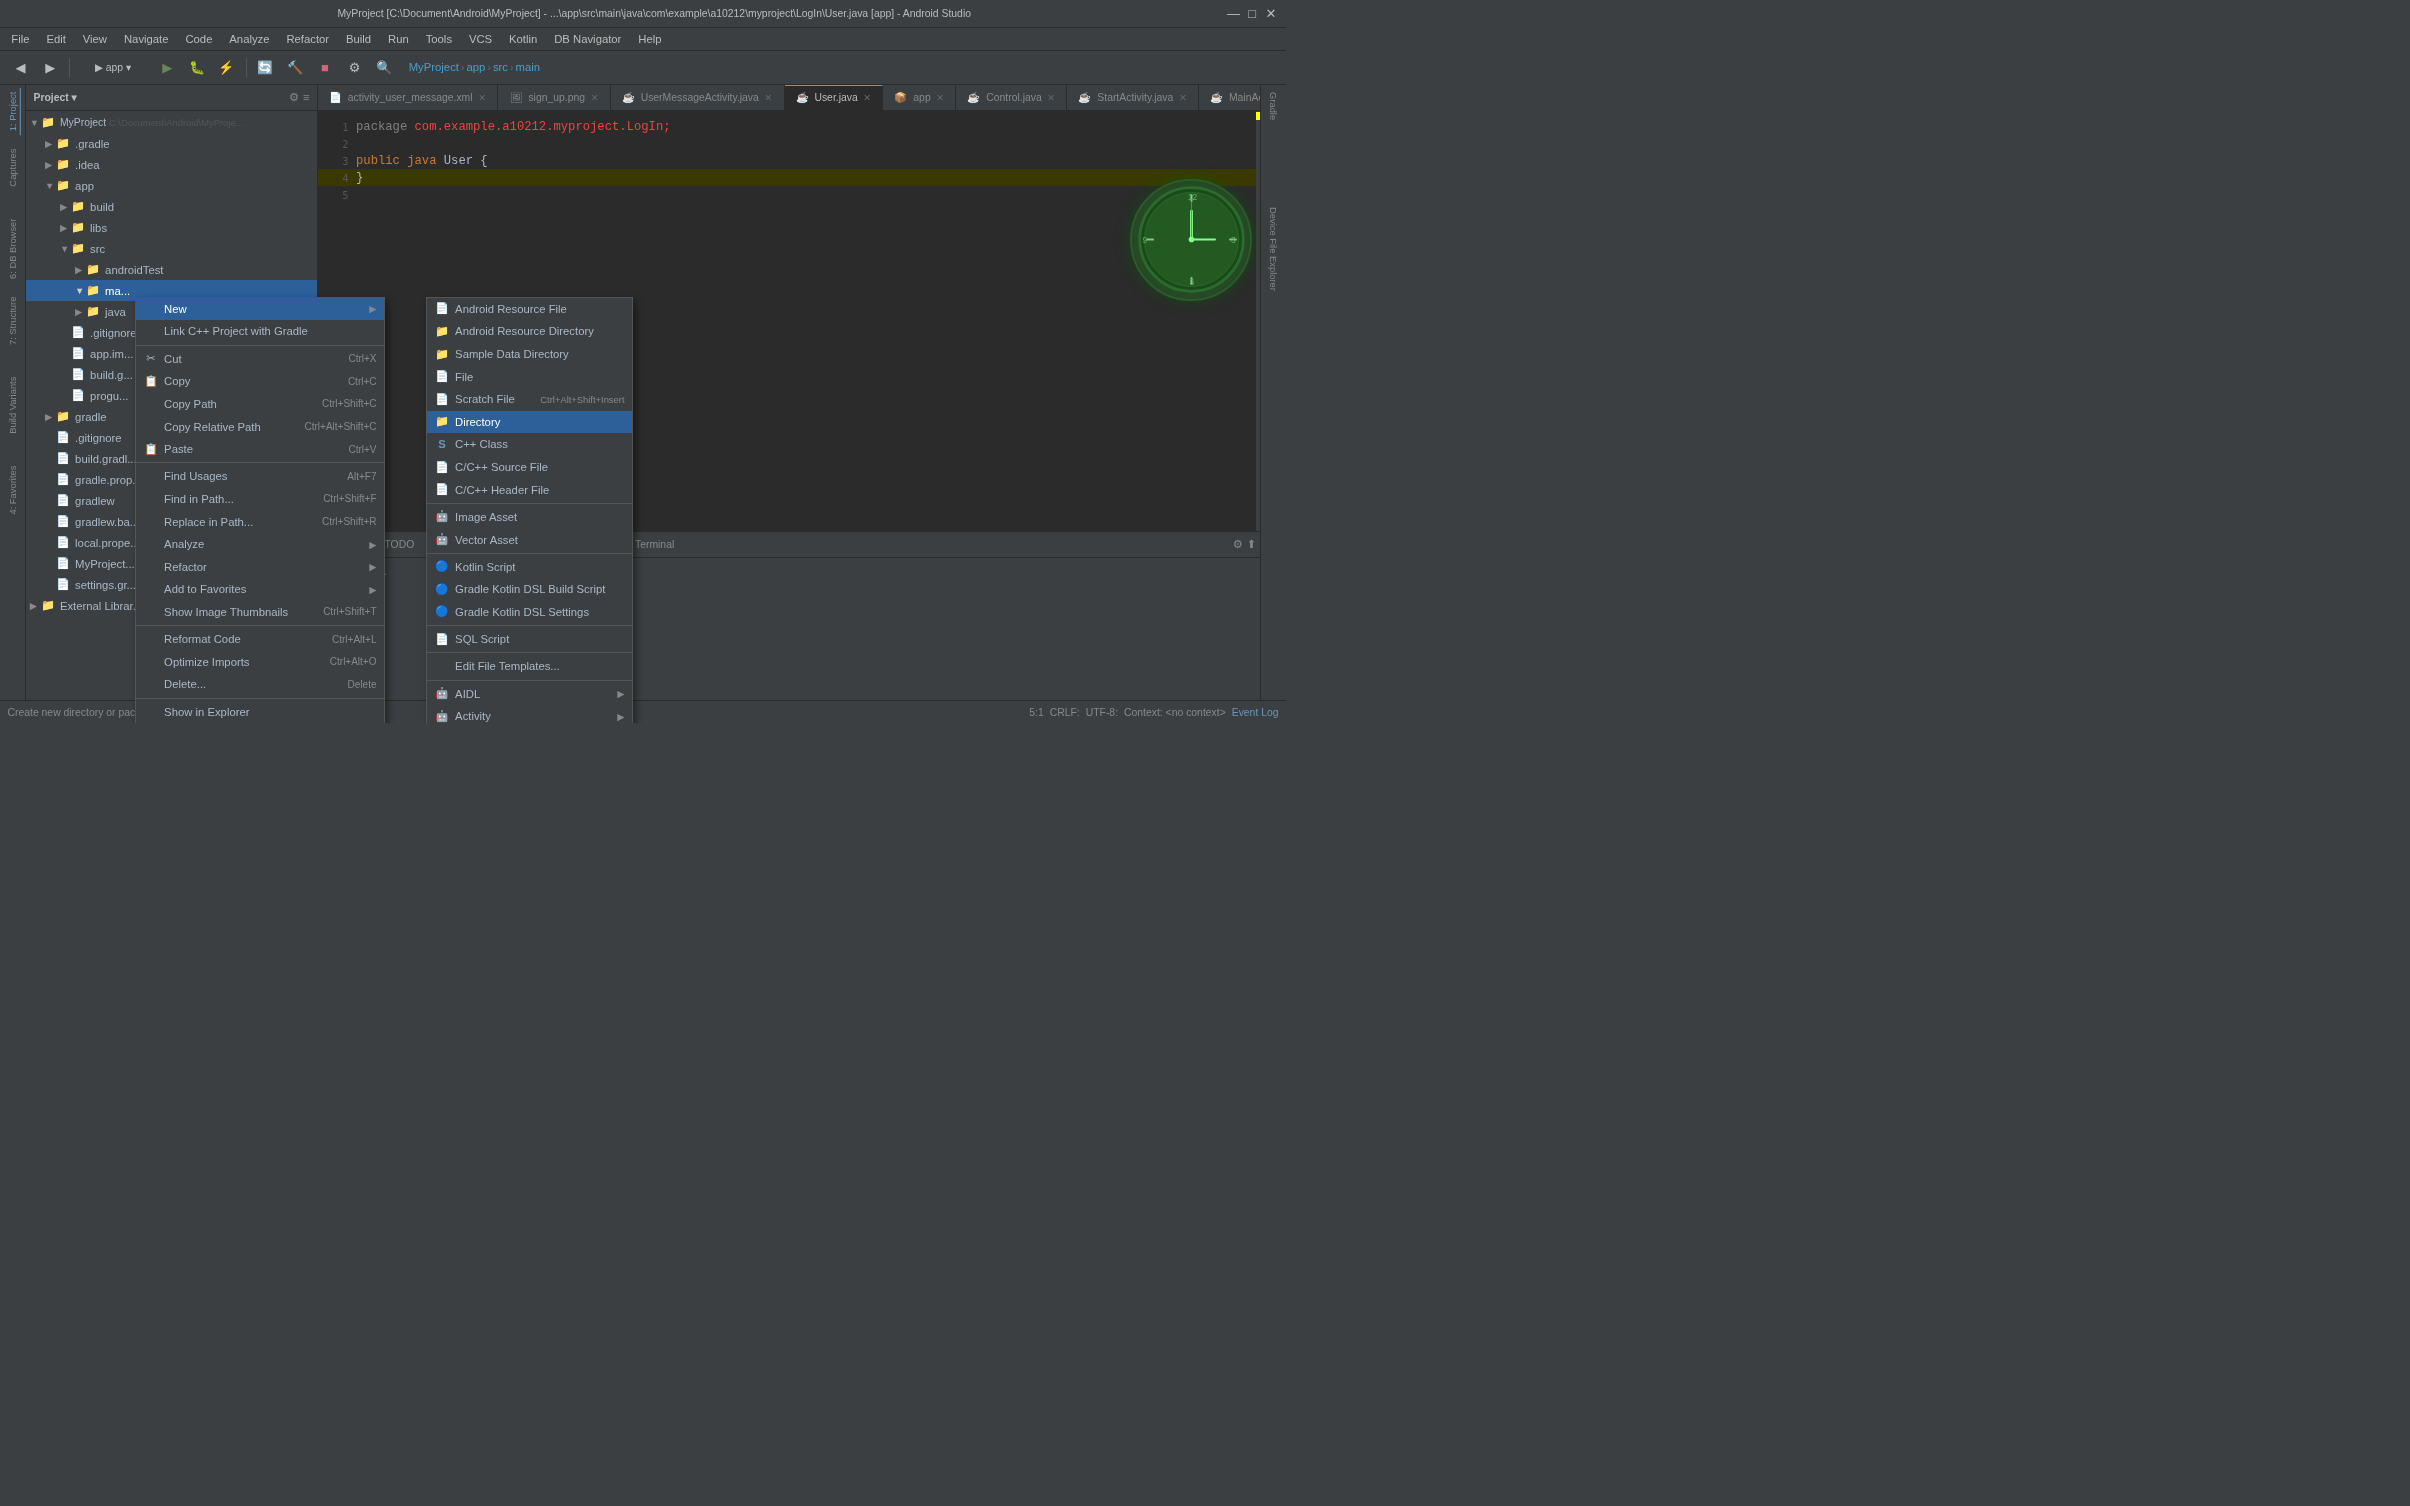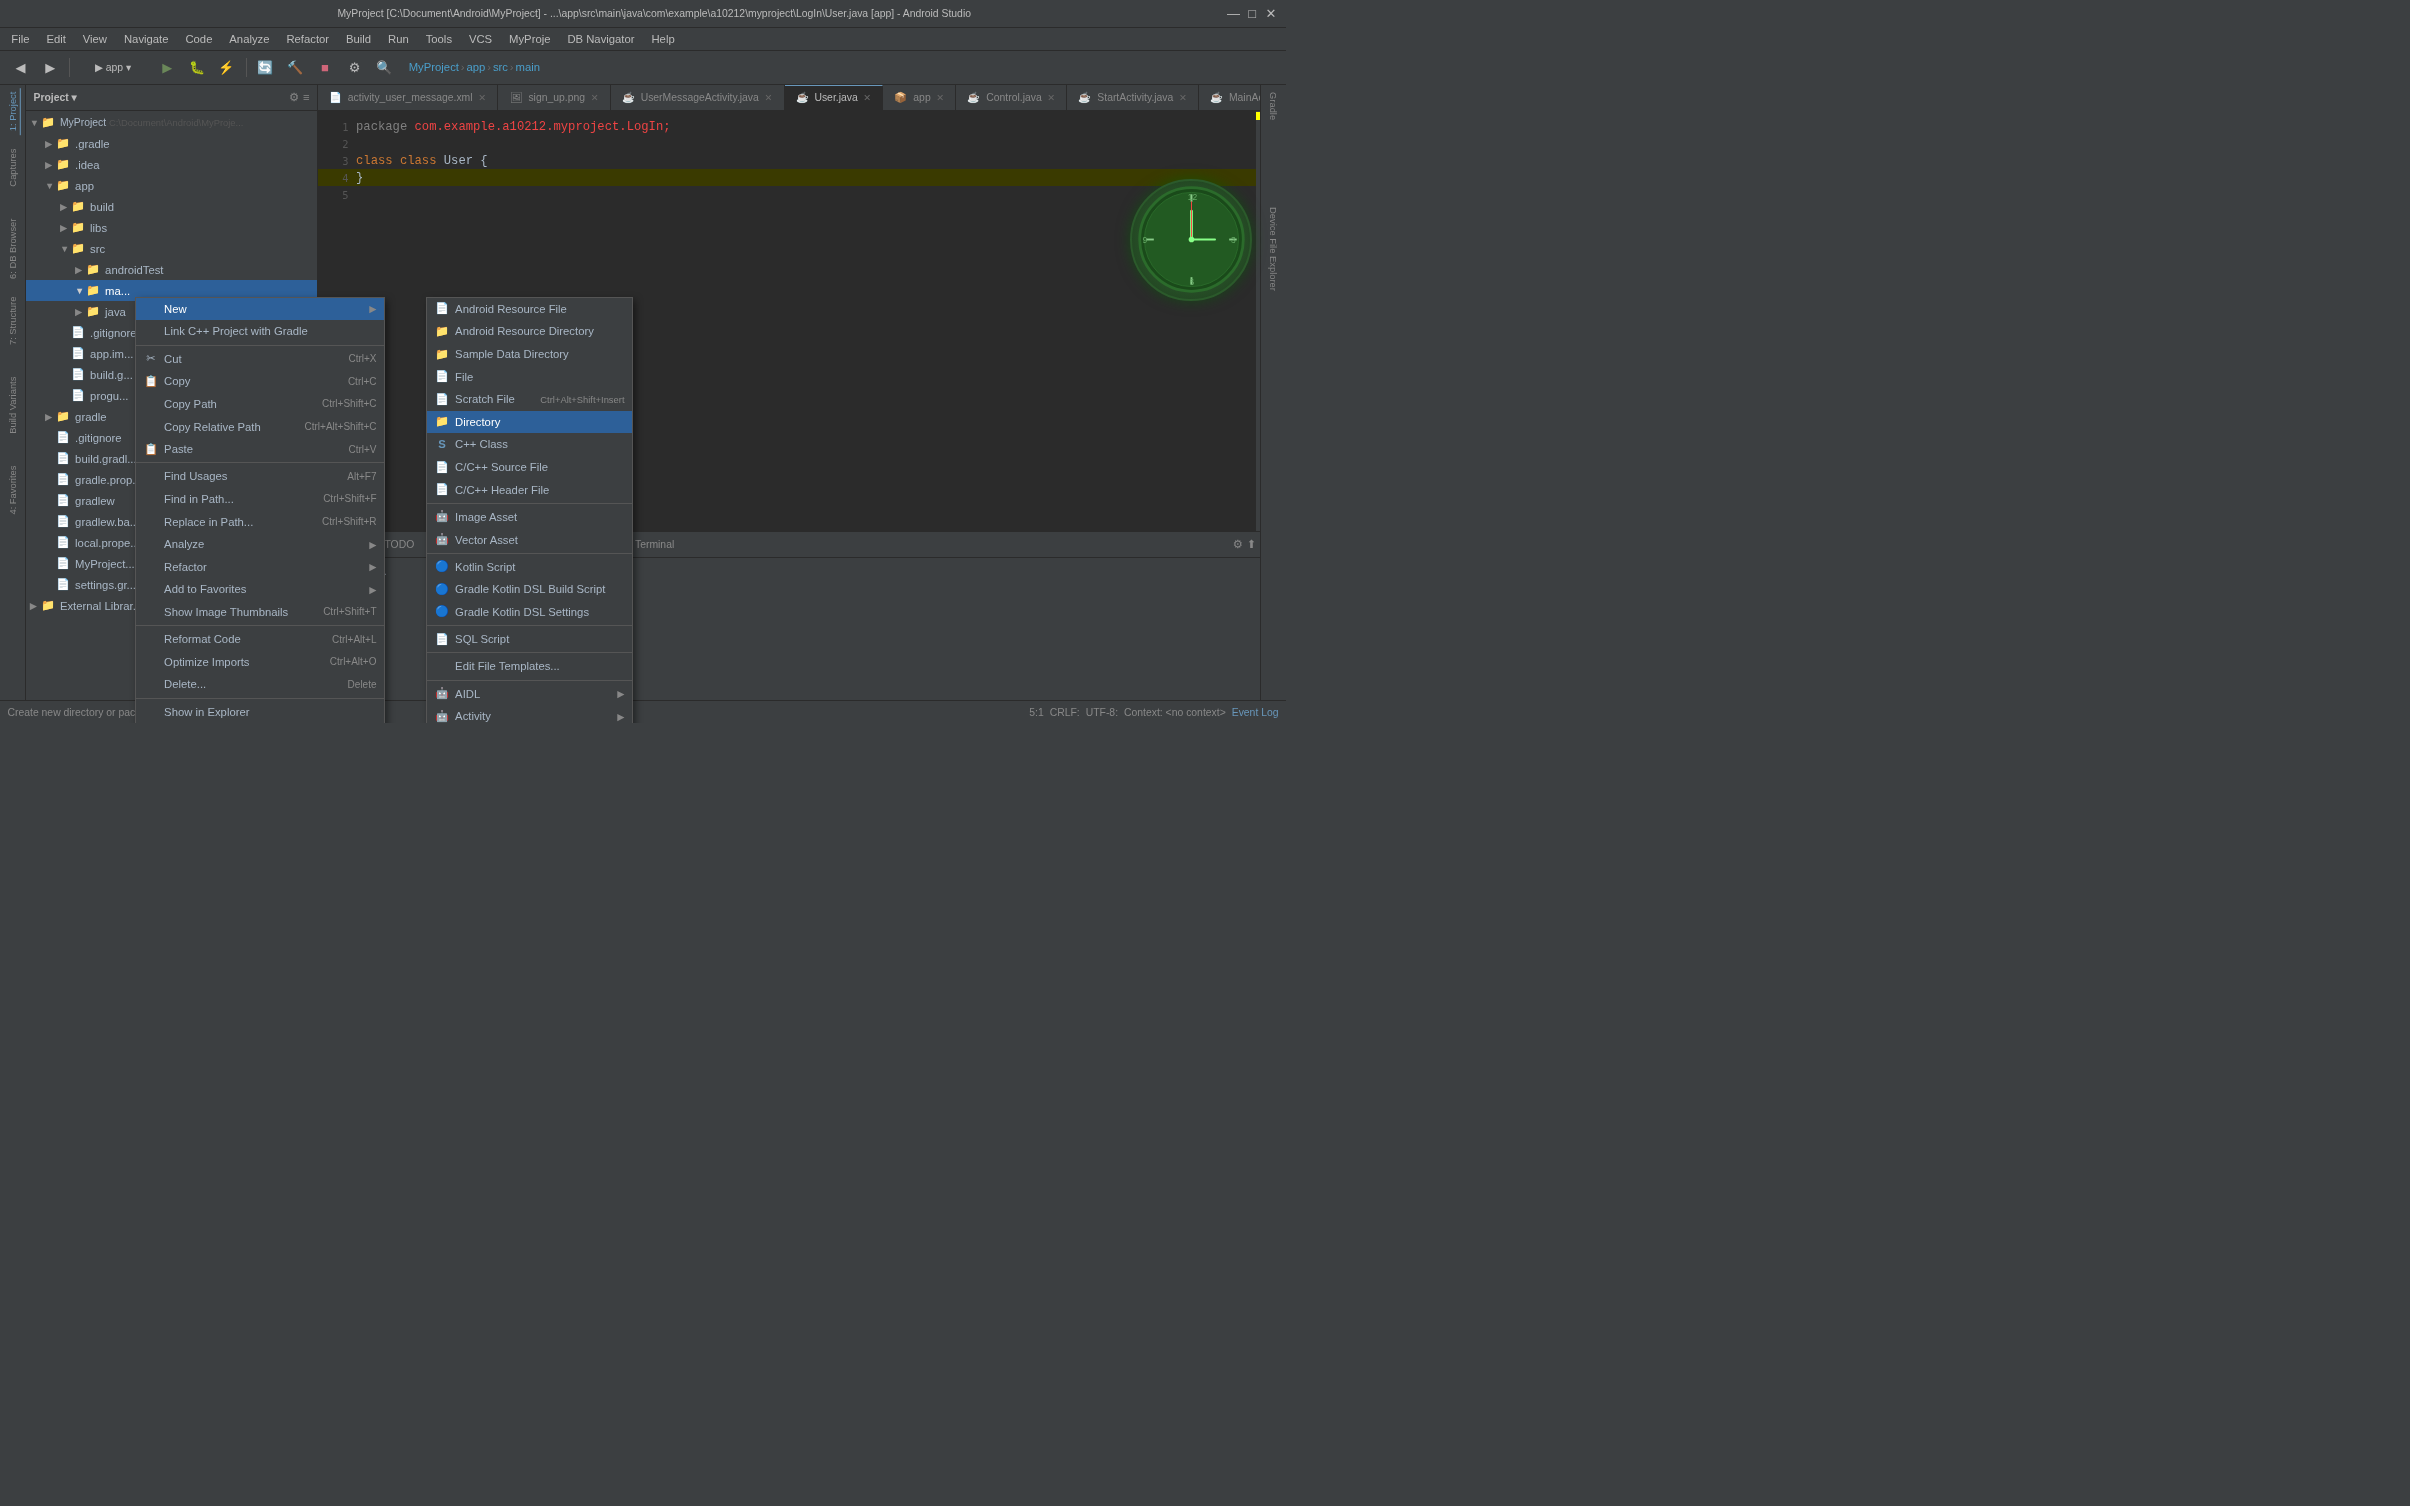--- a/index.html
+++ b/index.html
@@ -363,21 +363,21 @@
   <div class="menu-item">Edit</div>
   <div class="menu-item">View</div>
   <div class="menu-item">Navigate</div>
   <div class="menu-item">Code</div>
   <div class="menu-item">Analyze</div>
   <div class="menu-item">Refactor</div>
   <div class="menu-item">Build</div>
   <div class="menu-item">Run</div>
   <div class="menu-item">Tools</div>
   <div class="menu-item">VCS</div>
-  <div class="menu-item">MyProje</div>
+  <div class="menu-item">Kotlin</div>
   <div class="menu-item">DB Navigator</div>
   <div class="menu-item">Help</div>
 </div>
 
 <div id="toolbar">
   <div class="toolbar-btn">◀</div>
   <div class="toolbar-btn">▶</div>
   <div class="toolbar-separator"></div>
   <div class="toolbar-btn" style="width:75px;font-size:10.4px;">▶ app ▾</div>
   <div class="toolbar-btn" style="color:#6a8759;">▶</div>
@@ -583,21 +583,21 @@
         <div class="code-line">
           <span class="line-num">1</span>
           <span class="line-code"><span style="color:#808080;">package</span> <span style="color:#ef4444;">com.example.a10212.myproject.LogIn;</span></span>
         </div>
         <div class="code-line">
           <span class="line-num">2</span>
           <span class="line-code"></span>
         </div>
         <div class="code-line">
           <span class="line-num">3</span>
-          <span class="line-code"><span class="kw">class class</span> <span style="color:#a9b7c6;margin-top:34px;">User {</span></span>
+          <span class="line-code"><span class="kw">public java</span> <span style="color:#a9b7c6;margin-top:34px;">User {</span></span>
         </div>
         <div class="code-line yellow-line">
           <span class="line-num">4</span>
           <span class="line-code">}</span>
         </div>
         <div class="code-line">
           <span class="line-num">5</span>
           <span class="line-code"></span>
         </div>
       </div>

